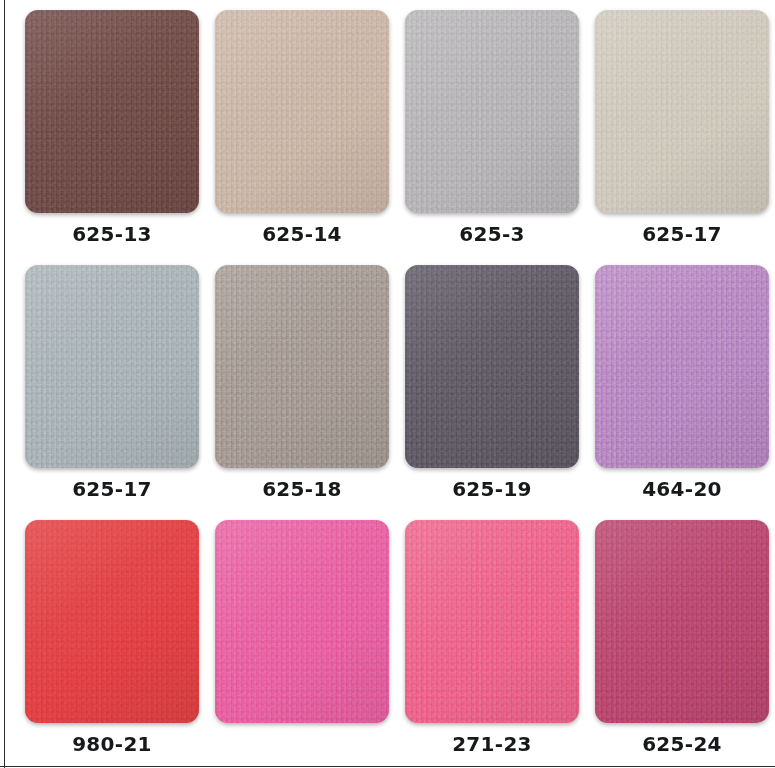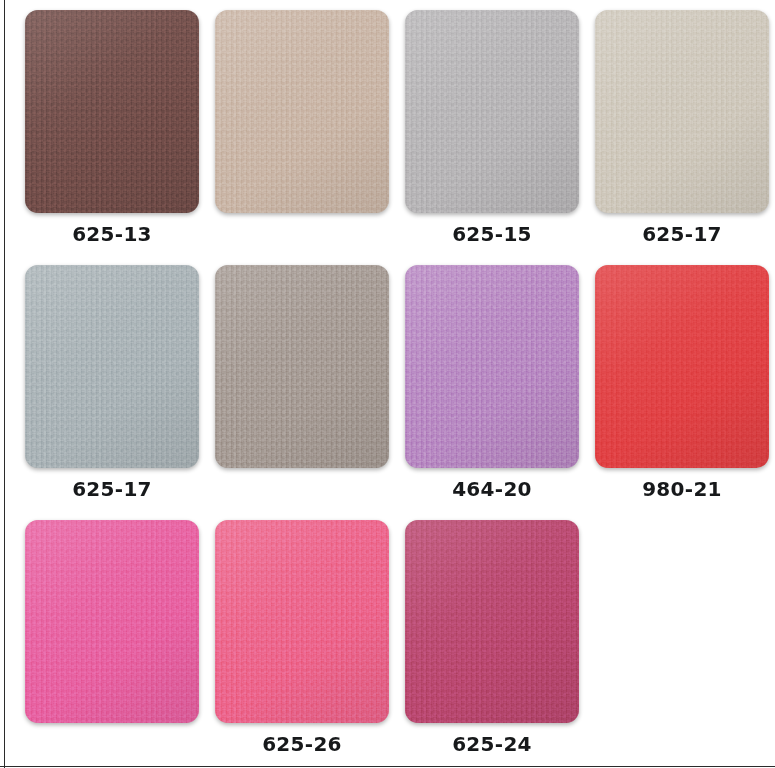--- a/index.html
+++ b/index.html
@@ -139,47 +139,56 @@
         <div class="grain"></div>
         <div class="sheen"></div>
       </div>
       <div class="swatch-label">625-13</div>
     </div>
     <div class="swatch-cell">
       <div class="swatch-chip" style="background-color: rgb(200, 179, 163);">
         <div class="grain"></div>
         <div class="sheen"></div>
       </div>
+      <div class="swatch-label">625-14</div>
     </div>
     <div class="swatch-cell">
       <div class="swatch-chip" style="background-color: rgb(180, 178, 180);">
         <div class="grain"></div>
         <div class="sheen"></div>
       </div>
-      <div class="swatch-label">625-15</div>
+      <div class="swatch-label">625-3</div>
     </div>
     <div class="swatch-cell">
       <div class="swatch-chip" style="background-color: rgb(205, 198, 185);">
         <div class="grain"></div>
         <div class="sheen"></div>
       </div>
       <div class="swatch-label">625-17</div>
     </div>
     <div class="swatch-cell">
       <div class="swatch-chip" style="background-color: rgb(166, 176, 180);">
         <div class="grain"></div>
         <div class="sheen"></div>
       </div>
       <div class="swatch-label">625-17</div>
     </div>
     <div class="swatch-cell">
       <div class="swatch-chip" style="background-color: rgb(162, 151, 144);">
         <div class="grain"></div>
         <div class="sheen"></div>
       </div>
+      <div class="swatch-label">625-18</div>
+    </div>
+    <div class="swatch-cell">
+      <div class="swatch-chip" style="background-color: rgb(93, 88, 98);">
+        <div class="grain"></div>
+        <div class="sheen"></div>
+      </div>
+      <div class="swatch-label">625-19</div>
     </div>
     <div class="swatch-cell">
       <div class="swatch-chip" style="background-color: rgb(181, 132, 192);">
         <div class="grain"></div>
         <div class="sheen"></div>
       </div>
       <div class="swatch-label">464-20</div>
     </div>
     <div class="swatch-cell">
       <div class="swatch-chip" style="background-color: rgb(224, 63, 66);">
@@ -192,21 +201,21 @@
       <div class="swatch-chip" style="background-color: rgb(231, 94, 158);">
         <div class="grain"></div>
         <div class="sheen"></div>
       </div>
     </div>
     <div class="swatch-cell">
       <div class="swatch-chip" style="background-color: rgb(236, 97, 135);">
         <div class="grain"></div>
         <div class="sheen"></div>
       </div>
-      <div class="swatch-label">625-26</div>
+      <div class="swatch-label">271-23</div>
     </div>
     <div class="swatch-cell">
       <div class="swatch-chip" style="background-color: rgb(183, 69, 107);">
         <div class="grain"></div>
         <div class="sheen"></div>
       </div>
       <div class="swatch-label">625-24</div>
     </div>
   </div>
 

